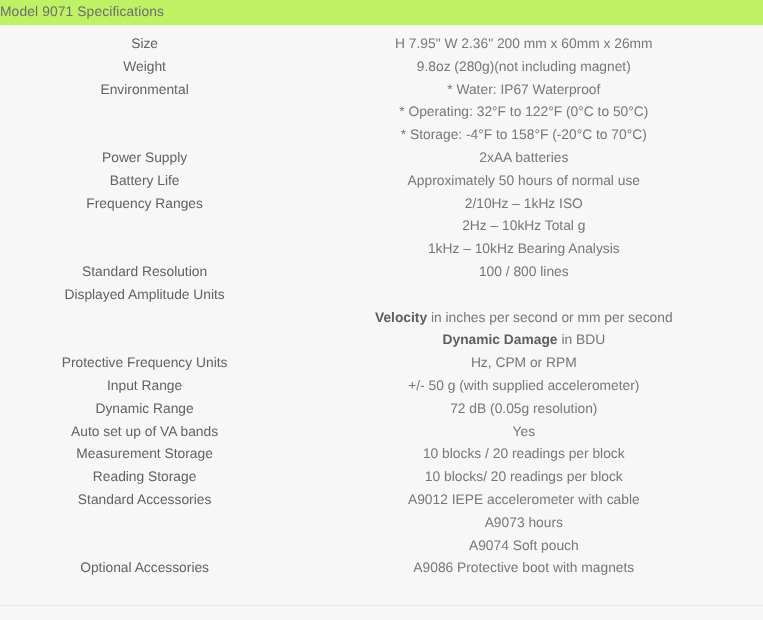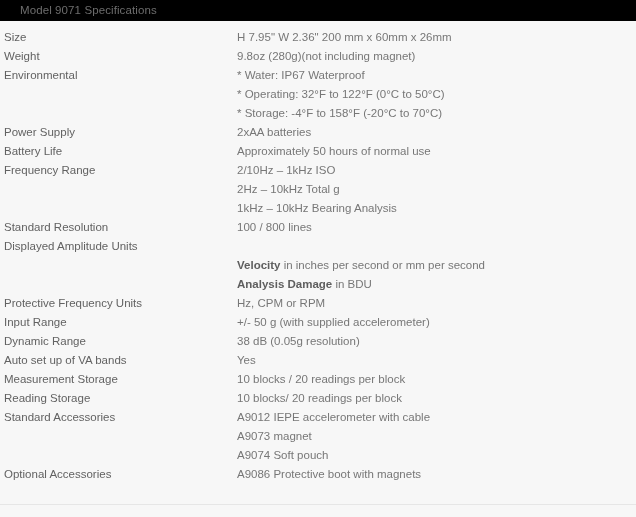--- a/index.html
+++ b/index.html
@@ -16,36 +16,37 @@
   }
   .spec-panel {
     position: relative;
     width: 636px;
     height: 517px;
     background: #f7f7f7;
     box-sizing: border-box;
   }
   .spec-header {
     height: 21px;
-    background: #000000;
+    background: #bef264;
     display: flex;
     align-items: center;
-    padding-left: 20px;
+    padding-left: 0;
     box-sizing: border-box;
   }
   .spec-header-title {
     font-size: 11.5px;
     color: #6d6d6d;
     letter-spacing: 0.1px;
     line-height: 21px;
     white-space: nowrap;
   }
   .spec-body {
     padding-top: 7px;
     box-sizing: border-box;
+    text-align: center;
   }
   .spec-row {
     display: flex;
     align-items: flex-start;
     height: 19px;
     box-sizing: border-box;
   }
   .spec-label {
     width: 237px;
     min-width: 237px;
@@ -117,21 +118,21 @@
       </div>
       <div class="spec-row">
         <div class="spec-label">Power Supply</div>
         <div class="spec-value">2xAA batteries</div>
       </div>
       <div class="spec-row">
         <div class="spec-label">Battery Life</div>
         <div class="spec-value">Approximately 50 hours of normal use</div>
       </div>
       <div class="spec-row">
-        <div class="spec-label">Frequency Range</div>
+        <div class="spec-label">Frequency Ranges</div>
         <div class="spec-value">2/10Hz – 1kHz ISO</div>
       </div>
       <div class="spec-row">
         <div class="spec-label"></div>
         <div class="spec-value">2Hz – 10kHz Total g</div>
       </div>
       <div class="spec-row">
         <div class="spec-label"></div>
         <div class="spec-value">1kHz – 10kHz Bearing Analysis</div>
       </div>
@@ -141,53 +142,53 @@
       </div>
       <div class="spec-row">
         <div class="spec-label">Displayed Amplitude Units</div>
       </div>
       <div class="spec-row">
         <div class="spec-label"></div>
         <div class="spec-value"><span class="emph">Velocity</span><span> in inches per second or mm per second</span></div>
       </div>
       <div class="spec-row">
         <div class="spec-label"></div>
-        <div class="spec-value"><span class="emph">Analysis Damage</span><span> in BDU</span></div>
+        <div class="spec-value"><span class="emph">Dynamic Damage</span><span> in BDU</span></div>
       </div>
       <div class="spec-row">
         <div class="spec-label">Protective Frequency Units</div>
         <div class="spec-value">Hz, CPM or RPM</div>
       </div>
       <div class="spec-row">
         <div class="spec-label">Input Range</div>
         <div class="spec-value">+/- 50 g (with supplied accelerometer)</div>
       </div>
       <div class="spec-row">
         <div class="spec-label">Dynamic Range</div>
-        <div class="spec-value">38 dB (0.05g resolution)</div>
+        <div class="spec-value">72 dB (0.05g resolution)</div>
       </div>
       <div class="spec-row">
         <div class="spec-label">Auto set up of VA bands</div>
         <div class="spec-value">Yes</div>
       </div>
       <div class="spec-row">
         <div class="spec-label">Measurement Storage</div>
         <div class="spec-value">10 blocks / 20 readings per block</div>
       </div>
       <div class="spec-row">
         <div class="spec-label">Reading Storage</div>
         <div class="spec-value">10 blocks/ 20 readings per block</div>
       </div>
       <div class="spec-row">
         <div class="spec-label">Standard Accessories</div>
         <div class="spec-value">A9012 IEPE accelerometer with cable</div>
       </div>
       <div class="spec-row">
         <div class="spec-label"></div>
-        <div class="spec-value">A9073 magnet</div>
+        <div class="spec-value">A9073 hours</div>
       </div>
       <div class="spec-row">
         <div class="spec-label"></div>
         <div class="spec-value">A9074 Soft pouch</div>
       </div>
       <div class="spec-row">
         <div class="spec-label">Optional Accessories</div>
         <div class="spec-value">A9086 Protective boot with magnets</div>
       </div>
     </div>

